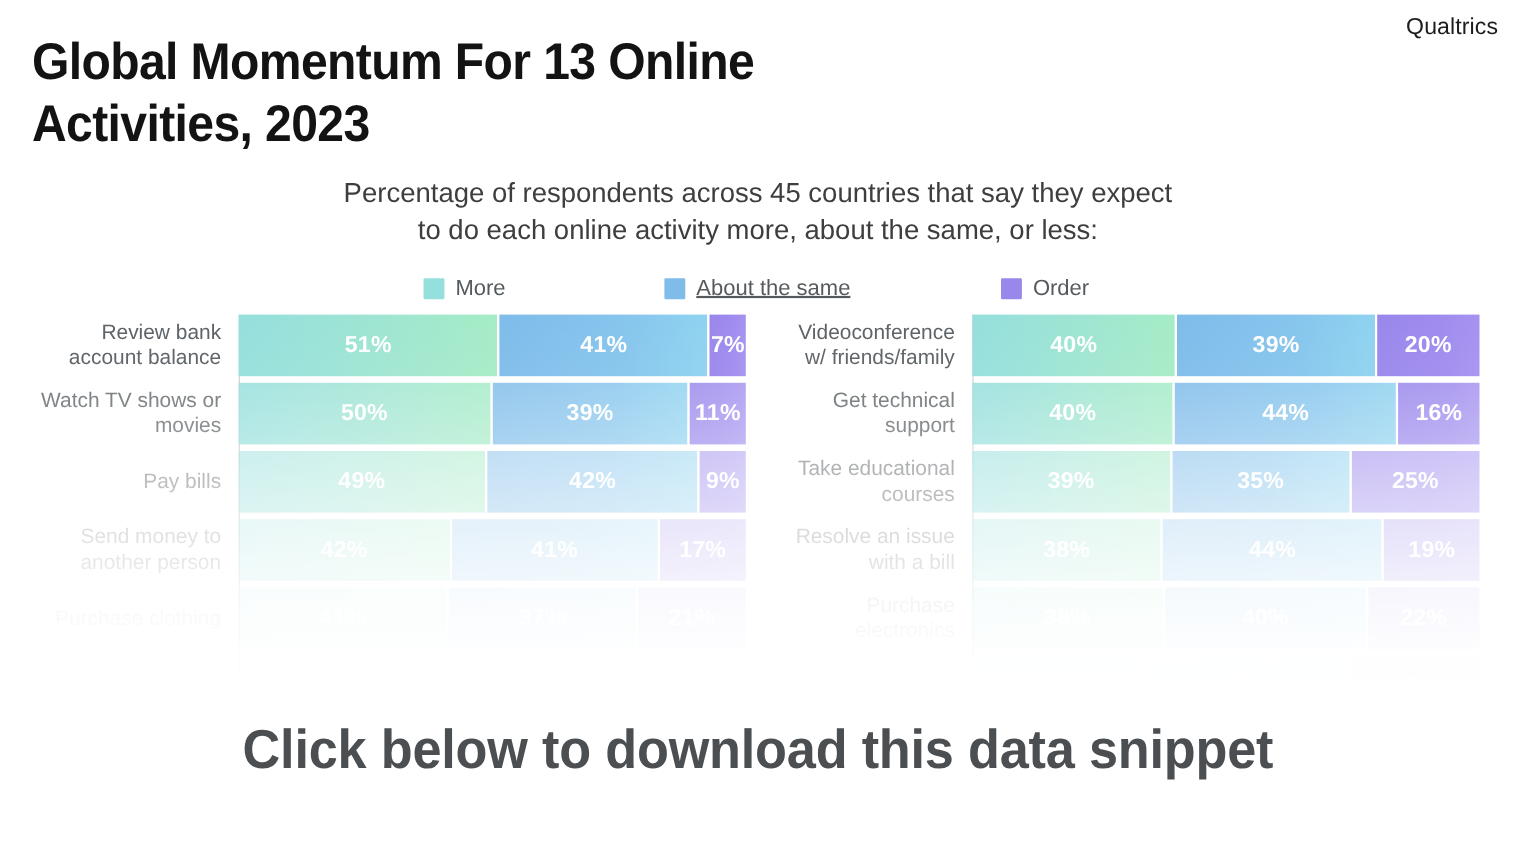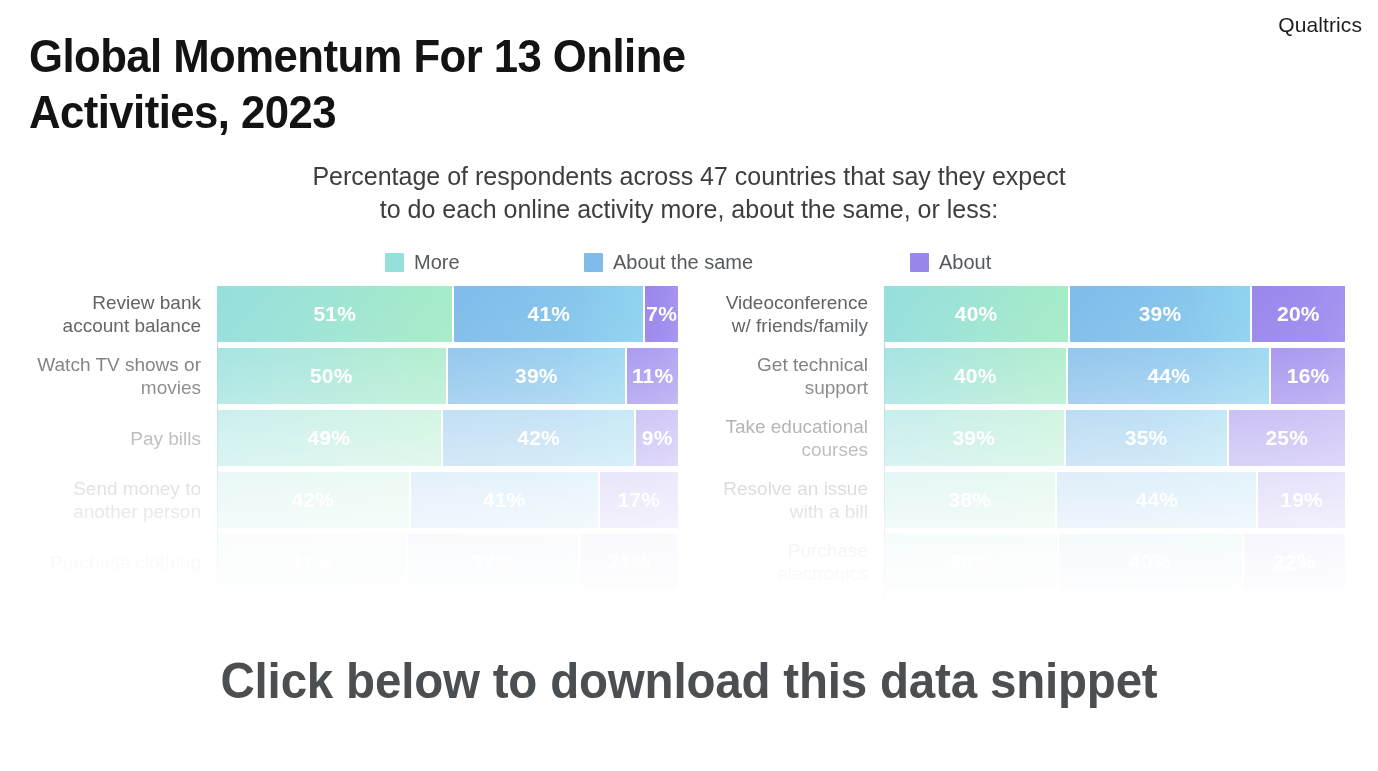--- a/index.html
+++ b/index.html
@@ -233,35 +233,35 @@
 
 <div id="page">
 
   <div id="title">Global Momentum For 13 Online
 Activities, 2023</div>
 
   <div id="logo">
     <div class="qualtrics">Qualtrics</div>
   </div>
 
-  <div id="subtitle">Percentage of respondents across 47 countries that say they expect
+  <div id="subtitle">Percentage of respondents across 45 countries that say they expect
 to do each online activity more, about the same, or less:</div>
 
   <div id="legend">
       <div class="legend-item" style="left: 385px;">
         <span class="legend-swatch" style="background: rgb(149, 223, 221);"></span>
         <span>More</span>
       </div>
-      <div class="legend-item" style="left: 584px;">
+      <div class="legend-item" style="left: 604px; text-decoration: underline;">
         <span class="legend-swatch" style="background: rgb(127, 188, 234);"></span>
         <span>About the same</span>
       </div>
       <div class="legend-item" style="left: 910px;">
         <span class="legend-swatch" style="background: rgb(154, 135, 236);"></span>
-        <span>About</span>
+        <span>Order</span>
       </div>
     </div>
 
   <div class="chart" id="chart-left">
     <div class="axis-line"></div>
   <div class="row" style="opacity: 1;">
         <div class="row-label">Review bank
 account balance</div>
         <div class="bar">
           <div class="seg seg-more" style="flex: 0 0 51.5152%;">

